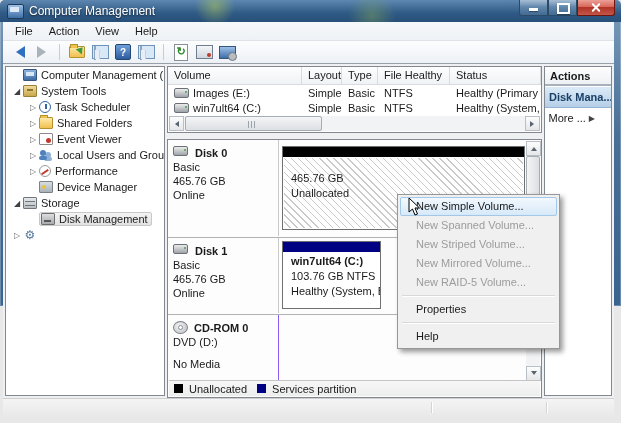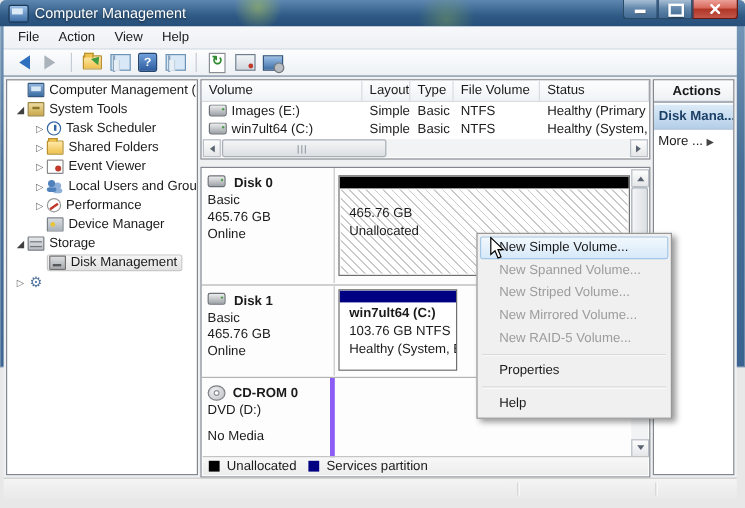--- a/index.html
+++ b/index.html
@@ -131,21 +131,21 @@
   .legend{position:absolute;left:1px;right:1px;bottom:1px;height:15px;background:linear-gradient(#f7f7f7,#ededed);
     border-top:1px solid #c4c4c4;display:flex;align-items:center;padding-left:5px;gap:6px;}
   .lsw{width:9px;height:9px;flex:none;}
   .vscroll{position:absolute;right:1px;top:1px;width:14px;bottom:16px;background:#f2f3f4;}
   .vthumb{position:absolute;left:0;top:15px;width:14px;height:150px;border:1px solid #a7adb5;border-radius:2px;
     background:linear-gradient(90deg,#f4f5f6,#dcdfe3);box-sizing:border-box;}
   .vscroll .sbtn{position:absolute;left:0;} .vscroll .sbtn.b{bottom:0;}
   
   .apane{left:541px;top:2px;width:68px;height:330px;}
   .ahead{height:19px;background:linear-gradient(#fdfdfd,#eef1f4);border-bottom:2px solid #a8b0ba;
-    font-weight:bold;padding:3px 0 0 5px;box-sizing:border-box;text-align:center;}
+    font-weight:bold;padding:3px 0 0 5px;box-sizing:border-box;}
   .agroup{height:22px;background:linear-gradient(#dcebf8,#b5cfe8);border-top:1px solid #fff;border-bottom:1px solid #96b4d2;
     display:flex;align-items:center;padding:0 4px;box-sizing:border-box;font-weight:bold;color:#1b3f66;white-space:nowrap;overflow:hidden;}
   .amore{height:20px;display:flex;align-items:center;justify-content:flex-end;padding:0 16px;gap:3px;white-space:nowrap;}
   .amore .chev{font-size:8px;color:#444;}
   
   .statusbar{left:3px;top:398px;width:611px;height:17px;background:linear-gradient(#f4f4f4,#e9e9e9);
     border-top:1px solid #cfcfcf;}
   .statusbar i{position:absolute;top:3px;width:1px;height:11px;background:#d4d4d4;box-shadow:1px 0 0 #fff;}
   
   .cmenu{left:397px;top:194px;width:163px;background:#f0f0f0;border:1px solid #979797;
@@ -280,21 +280,21 @@
         <span class="exp closed"></span>
         <span class="ti ti-services"></span>
       </div>
     </div>
 
     <div class="pane vlist">
       <div class="vhead">
         <div class="hc w1">Volume</div>
         <div class="hc w2">Layout</div>
         <div class="hc w3">Type</div>
-        <div class="hc w4">File Volume</div>
+        <div class="hc w4">File Healthy</div>
         <div class="hc w5">Status</div>
       </div>
       <div class="vrow">
         <div class="c w1"><span class="drive-ic"></span><span>Images (E:)</span></div>
         <div class="c w2">Simple</div>
         <div class="c w3">Basic</div>
         <div class="c w4">NTFS</div>
         <div class="c w5">Healthy (Primary Partition)</div>
       </div>
       <div class="vrow">
@@ -345,21 +345,21 @@
         <div>Online</div>
       </div>
       <div class="blk" style="left:114px;top:101px;width:99px;height:68px;">
         <div class="strip navy"></div>
         <div class="txt" style="top:12px;font-weight:bold;">win7ult64  (C:)</div>
         <div class="txt" style="top:27px;">103.76 GB NTFS</div>
         <div class="txt" style="top:42px;">Healthy (System, Boot, P</div>
       </div>
       <div class="dsep" style="top:174px;"></div>
 
-      <div class="dlabel" style="top:175px;height:67px;border-right:4px solid #8b5cf6;">
+      <div class="dlabel" style="top:175px;height:67px;border-right:1px solid #8b5cf6;">
         <div class="nm">
             <span class="cd-ic"></span>
             <span>CD-ROM 0</span>
           </div>
         <div>DVD (D:)</div>
         <div style="height:8px;"></div>
         <div>No Media</div>
       </div>
 
       <div class="vscroll">

